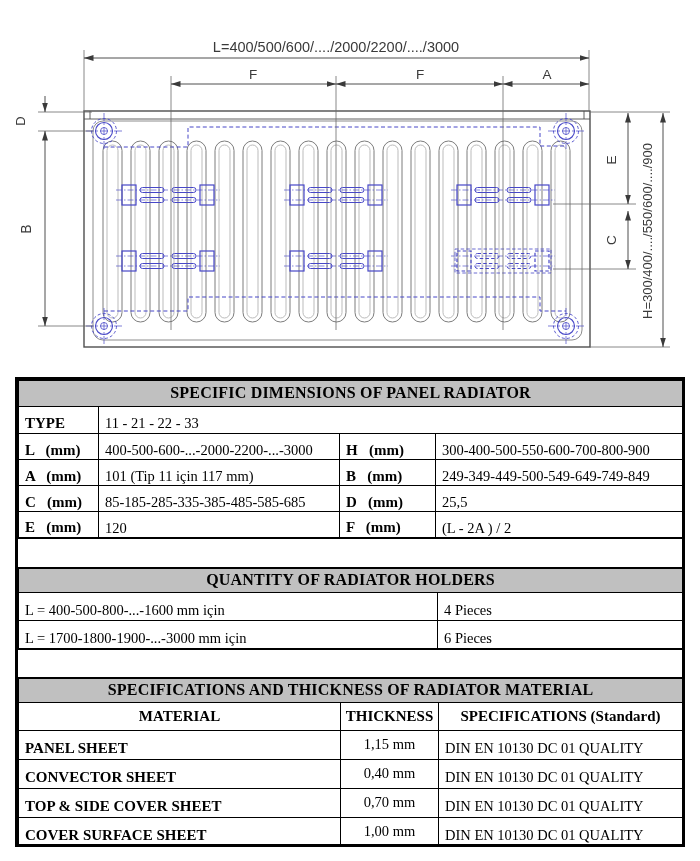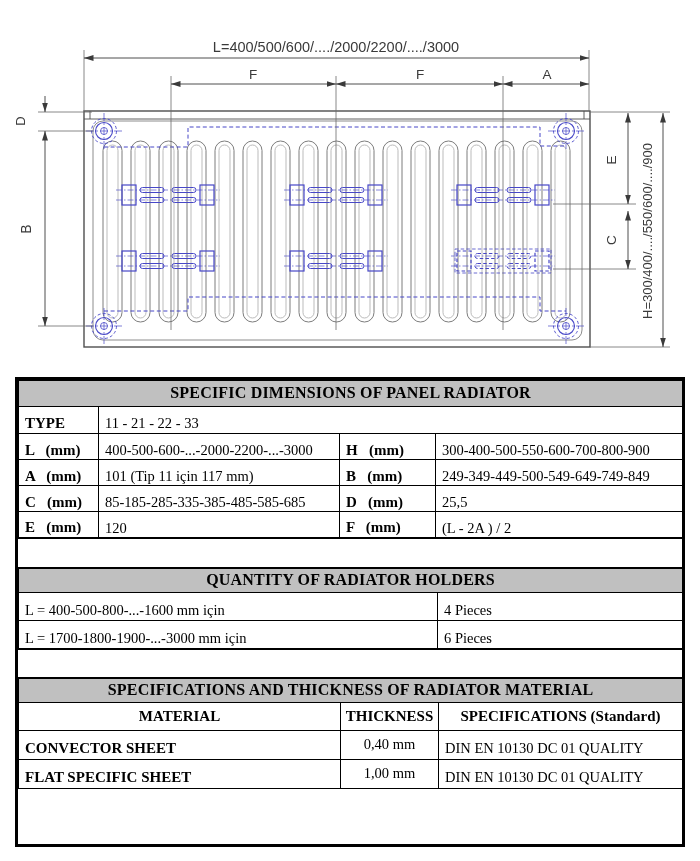--- a/index.html
+++ b/index.html
@@ -284,24 +284,34 @@
     <tbody>
         <tr class="h-title r25">
           <td colspan="3" class="bt2">SPECIFICATIONS AND THICKNESS OF RADIATOR MATERIAL</td>
         </tr>
     <tr class="r28">
       <td class="colhead">MATERIAL</td>
       <td class="colhead">THICKNESS</td>
       <td class="colhead">SPECIFICATIONS (Standard)</td>
     </tr>
     <tr class="r29">
+      <td class="key">PANEL SHEET</td>
+      <td style="text-align:center;padding:0">1,15 mm</td>
+      <td>DIN EN 10130 DC 01 QUALITY</td>
+    </tr>
+    <tr class="r29">
       <td class="key">CONVECTOR SHEET</td>
       <td style="text-align:center;padding:0">0,40 mm</td>
       <td>DIN EN 10130 DC 01 QUALITY</td>
     </tr>
     <tr class="r29">
-      <td class="key">FLAT SPECIFIC SHEET</td>
+      <td class="key">TOP &amp; SIDE COVER SHEET</td>
+      <td style="text-align:center;padding:0">0,70 mm</td>
+      <td>DIN EN 10130 DC 01 QUALITY</td>
+    </tr>
+    <tr class="r29">
+      <td class="key">COVER SURFACE SHEET</td>
       <td style="text-align:center;padding:0">1,00 mm</td>
       <td>DIN EN 10130 DC 01 QUALITY</td>
     </tr>
   </tbody>
     </table>
 </div>
 
 </body></html>

